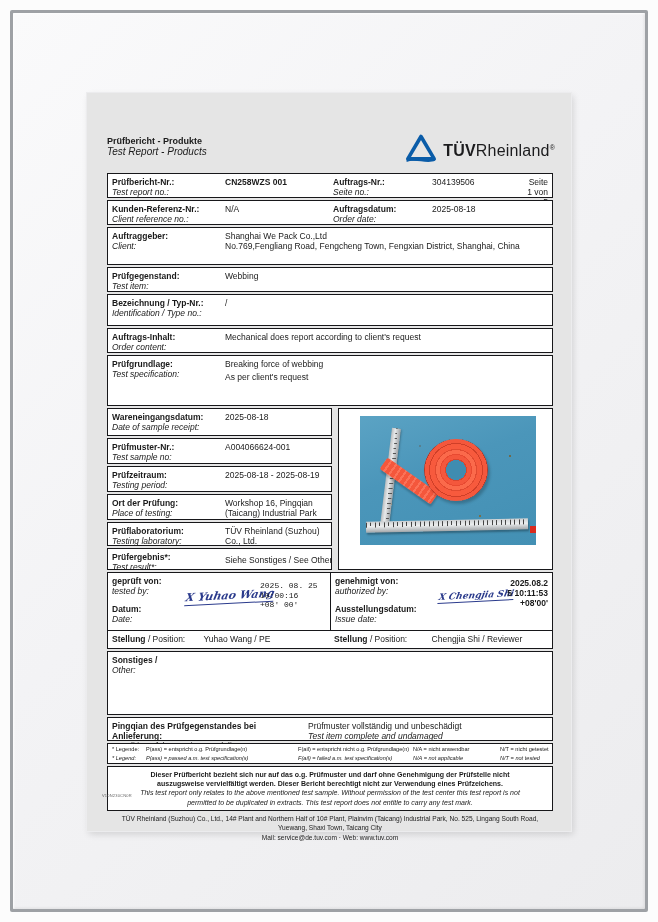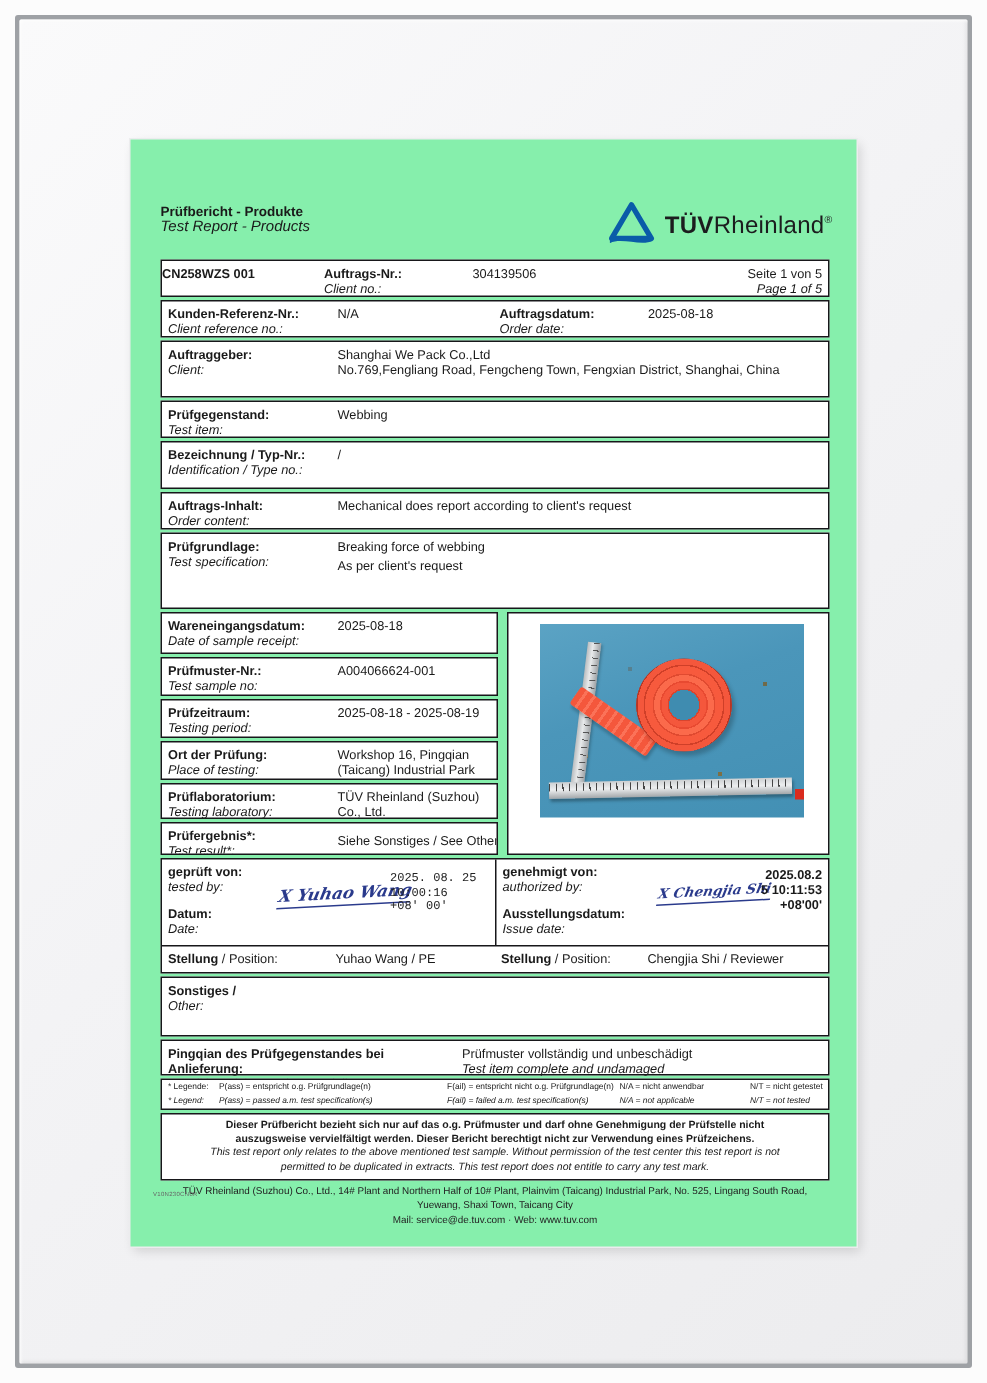--- a/index.html
+++ b/index.html
@@ -23,21 +23,21 @@
   }
   .frame-mat {
     position:absolute; inset:13px;
     background:linear-gradient(135deg,#fafafb 0%,#f3f3f5 45%,#ececee 100%);
     border-radius:1px;
     box-shadow:inset 1px 1px 2px rgba(255,255,255,.9), inset -1px -1px 3px rgba(0,0,0,.08);
   }
   
   .page {
     position:absolute; left:87px; top:93px; width:484px; height:738px;
-    background:#86efac;
+    background:#e5e5e5;
     box-shadow:0 0 0 1px #ececee, 2px 3px 7px rgba(0,0,0,.14);
   }
   .doc-header { position:absolute; top:43px; left:20px; right:16px; height:34px; }
   .title-de { font-weight:bold; font-size:9px; }
   .title-en { font-style:italic; font-size:10px; }
   .logo { position:absolute; right:0; top:-2px; display:flex; align-items:center; gap:6px; }
   .logo-text { font-size:16px; letter-spacing:.2px; color:#1c1c1e; }
   .logo-text .tuv { font-weight:bold; }
   .logo-text .reg { font-size:7px; vertical-align:super; }
   
@@ -132,23 +132,23 @@
     white-space:nowrap;
   }
   .sig-left-script { left:78px; top:17px; font-size:11px; }
   .sig-right-script { left:108px; top:17px; font-size:9px; }
   .stamp { position:absolute; font-family:"Liberation Mono", monospace; font-size:8px; line-height:1.2; white-space:pre; }
   .stamp-left { left:152px; top:8px; color:#222; }
   .stamp-right { right:4px; top:5px; text-align:right; font-weight:bold; font-size:8.5px; font-family:"Liberation Sans",sans-serif; }
   .pos-row { border-top:1.4px solid #17171a; display:flex; height:18px; }
   .pos-cell { width:222px; flex-shrink:0; padding:3px 4px; white-space:nowrap; }
   .pos-cell.right { flex:1; }
-  .pos-val { margin-left:36px; }
+  .pos-val { margin-left:16px; }
   .pos-val.right-val { margin-left:22px; }
-  .other-box { height:40px; }
+  .other-box { height:64px; }
   
   .cond-grid { display:flex; }
   .cond-lbl { width:200px; flex-shrink:0; padding:3px 4px; }
   .cond-val { padding:3px 0; }
   
   .legend-box { height:21px; font-size:5.6px; line-height:1.5; }
   .legend-line { position:relative; height:9px; }
   .lg { position:absolute; top:1px; white-space:nowrap; }
   .lg.c0 { left:4px; } .lg.c1 { left:38px; } .lg.c2 { left:190px; } .lg.c3 { left:305px; } .lg.c4 { left:392px; }
   
@@ -179,24 +179,28 @@
           <path d="M2 32 C10 26, 20 34, 28 29 L38 33 C28 38, 12 30, 2 35 Z" fill="#0a5ca8"></path>
         </svg>
       </span>
       <span class="logo-text"><span class="tuv">TÜV</span><span>Rheinland</span><span class="reg">®</span></span>
     </div>
   </div>
 
   <div class="content">
 
     <div class="box flexrow" style="height:25px">
+      <div class="cell-lbl">
+        <div class="de">Prüfbericht-Nr.:</div>
+        <div class="en">Test report no.:</div>
+      </div>
       <div class="cell-val" style="width:108px"><span class="bold-val">CN258WZS 001</span></div>
       <div class="cell-lbl2">
         <div class="de">Auftrags-Nr.:</div>
-        <div class="en">Client no.:</div>
+        <div class="en">Seite no.:</div>
       </div>
       <div class="cell-val2"><span class="val">304139506</span></div>
       <div class="cell-page">
         <div>Seite 1 von 5</div>
         <div class="en">Page 1 of 5</div>
       </div>
     </div>
 
     <div class="box flexrow" style="height:25px">
       <div class="cell-lbl">

